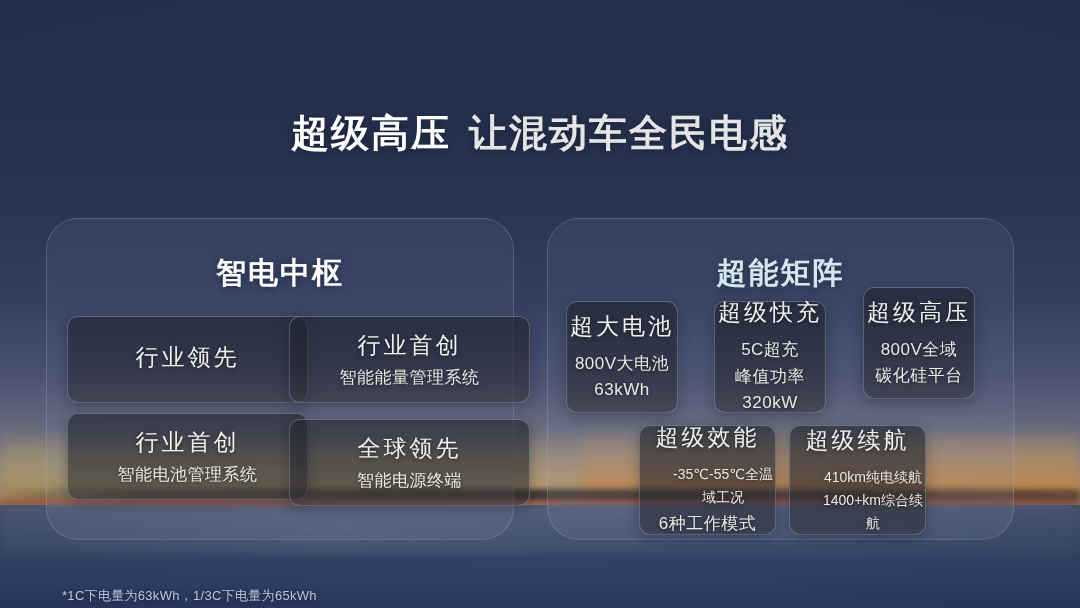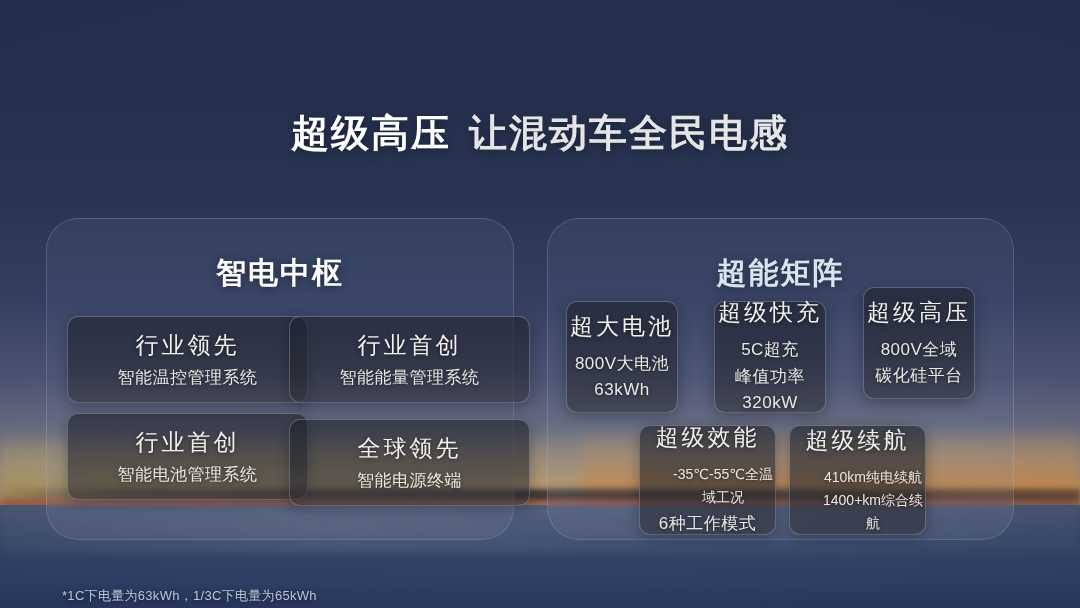--- a/index.html
+++ b/index.html
@@ -226,21 +226,20 @@
 
   <div class="title">
     <span class="t-a">超级高压</span><span class="t-b">让混动车全民电感</span>
   </div>
 
   <div class="panel" id="panel-left">
     <div class="panel-head">智电中枢</div>
 
     <div class="card l-card" id="lc0">
       <div class="c-title">行业领先</div>
-      <div class="c-line">智能温控管理系统</div>
     </div>
 
     <div class="card l-card" id="lc1">
       <div class="c-title">行业首创</div>
       <div class="c-line">智能能量管理系统</div>
     </div>
 
     <div class="card l-card" id="lc2">
       <div class="c-title">行业首创</div>
       <div class="c-line">智能电池管理系统</div>

